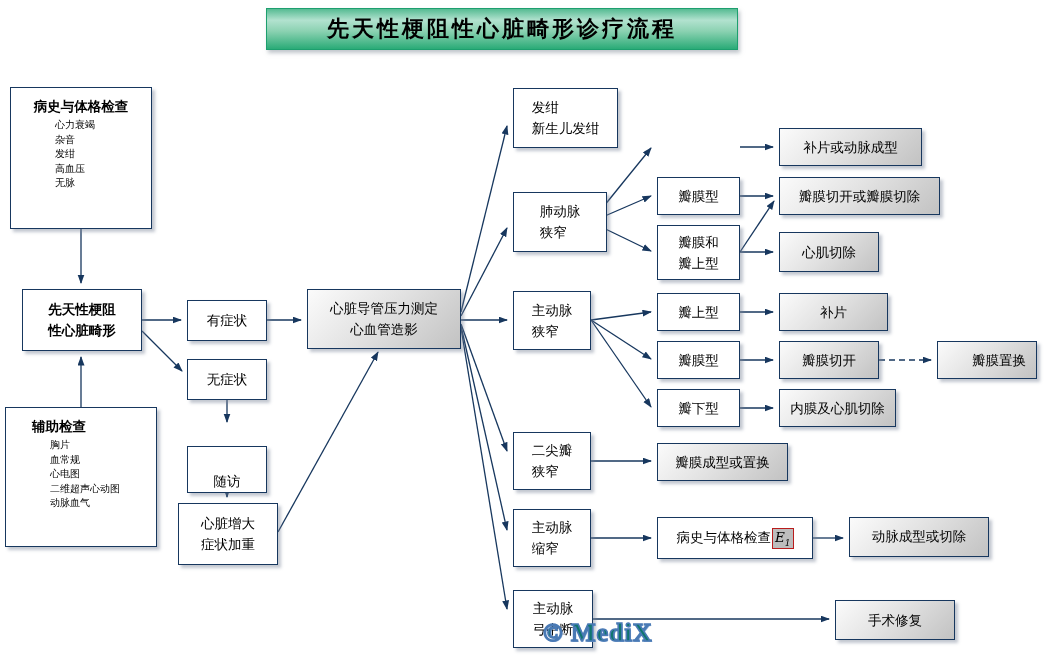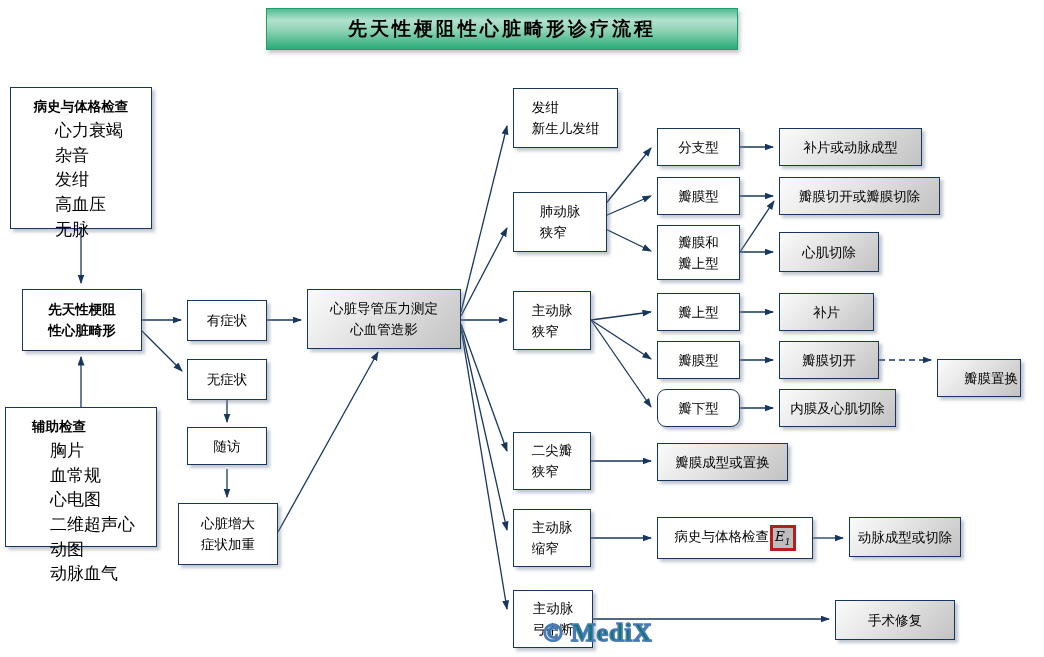--- a/index.html
+++ b/index.html
@@ -3,32 +3,32 @@
 <meta charset="utf-8">
 <style>
   html,body{margin:0;padding:0;background:#ffffff;}
   #stage{position:relative;width:1044px;height:657px;overflow:hidden;
          font-family:"DejaVu Sans","Liberation Sans",sans-serif;background:#ffffff;}
   #connectors{position:absolute;left:0;top:0;z-index:1;}
   .titlebar{position:absolute;left:266px;top:8px;width:470px;height:40px;z-index:2;
     display:flex;align-items:center;justify-content:center;
     background:linear-gradient(180deg,#56bb93 0%,#b2e2cf 28%,#8cd2b2 55%,#2aab77 100%);
     border:1px solid #1d9f6e;box-shadow:2px 3px 4px rgba(140,150,160,.55);}
-  .titlebar .t{font-size:19px;font-weight:bold;color:#000;letter-spacing:3px;}
+  .titlebar .t{font-size:22px;font-weight:bold;color:#000;letter-spacing:3px;}
   .node{position:absolute;z-index:2;border:1.4px solid #17375E;background:#fff;
     display:flex;align-items:center;justify-content:center;
     box-shadow:3px 3px 3px rgba(120,130,150,.45);box-sizing:border-box;}
   .node .lbl{font-size:13.5px;color:#000;text-align:center;white-space:pre-line;line-height:1.55;}
   .node .lbl.left{text-align:left;}
   .node.gray{background:linear-gradient(135deg,#fbfbfb 0%,#e3e3e3 45%,#c2c2c2 100%);}
   .node.bold .lbl{font-weight:bold;}
   .listbox{display:block;padding:10px 6px 6px 6px;}
   .list-title{font-weight:bold;font-size:13.5px;text-align:center;margin-bottom:2px;}
-  .list-item{font-size:17px;padding-left:38px;line-height:1.45;}
-  .formula{display:inline-block;background:#bdbdbd;border:3px solid #b91c1c;
+  .list-item{font-size:10px;padding-left:38px;line-height:1.45;}
+  .formula{display:inline-block;background:#bdbdbd;border:1px solid #b91c1c;
     font-family:"DejaVu Serif","Liberation Serif",serif;font-style:italic;
     padding:0 2px;margin-left:1px;line-height:1.2;}
   .formula sub{font-size:9px;}
   .watermark{position:absolute;left:543px;top:618px;z-index:3;
     font-size:26px;font-weight:900;letter-spacing:1px;color:#0f766e;
     -webkit-text-stroke:1.6px #4a7ab5;text-shadow:1px 1px 0 #8fb0d8;font-family:Liberation Serif, serif;}
 </style>
 </head>
 <body>
 
@@ -104,21 +104,21 @@
   </div>
 
   <div class="node" style="left:187px;top:300px;width:80px;height:41px;">
     <span class="lbl">有症状</span>
   </div>
 
   <div class="node" style="left:187px;top:359px;width:80px;height:41px;">
     <span class="lbl">无症状</span>
   </div>
 
-  <div class="node" style="left:187px;top:427px;width:80px;height:38px;">
+  <div class="node" style="left:187px;top:446px;width:80px;height:47px;align-items:flex-end;">
     <span class="lbl">随访</span>
   </div>
 
   <div class="node" style="left:178px;top:503px;width:100px;height:62px;">
     <span class="lbl">心脏增大
 症状加重</span>
   </div>
 
   <div class="node gray" style="left:307px;top:289px;width:154px;height:60px;">
     <span class="lbl">心脏导管压力测定
@@ -148,82 +148,79 @@
   <div class="node" style="left:513px;top:509px;width:78px;height:58px;">
     <span class="lbl left">主动脉
 缩窄</span>
   </div>
 
   <div class="node" style="left:513px;top:590px;width:80px;height:58px;">
     <span class="lbl left">主动脉
 弓中断</span>
   </div>
 
-  <div class="node" style="left:657px;top:128px;width:83px;height:38px;">
-    <span class="lbl">分支型</span>
-  </div>
 
   <div class="node" style="left:657px;top:177px;width:83px;height:38px;">
     <span class="lbl">瓣膜型</span>
   </div>
 
   <div class="node" style="left:657px;top:225px;width:83px;height:55px;">
     <span class="lbl left">瓣膜和
 瓣上型</span>
   </div>
 
   <div class="node" style="left:657px;top:293px;width:83px;height:38px;">
     <span class="lbl">瓣上型</span>
   </div>
 
   <div class="node" style="left:657px;top:341px;width:83px;height:38px;">
     <span class="lbl">瓣膜型</span>
   </div>
 
-  <div class="node" style="left:657px;top:389px;width:83px;height:38px;border-radius:9px;">
+  <div class="node" style="left:657px;top:389px;width:83px;height:38px;">
     <span class="lbl">瓣下型</span>
   </div>
 
   <div class="node gray" style="left:779px;top:128px;width:143px;height:38px;">
     <span class="lbl">补片或动脉成型</span>
   </div>
 
   <div class="node gray" style="left:779px;top:177px;width:161px;height:38px;">
     <span class="lbl">瓣膜切开或瓣膜切除</span>
   </div>
 
   <div class="node gray" style="left:779px;top:232px;width:100px;height:40px;">
     <span class="lbl">心肌切除</span>
   </div>
 
-  <div class="node gray" style="left:779px;top:293px;width:95px;height:38px;">
+  <div class="node gray" style="left:779px;top:293px;width:109px;height:38px;">
     <span class="lbl">补片</span>
   </div>
 
   <div class="node gray" style="left:779px;top:341px;width:100px;height:38px;">
     <span class="lbl">瓣膜切开</span>
   </div>
 
-  <div class="node gray" style="left:937px;top:359px;width:84px;height:38px;padding-left:24px;">
+  <div class="node gray" style="left:937px;top:341px;width:100px;height:38px;padding-left:24px;">
     <span class="lbl">瓣膜置换</span>
   </div>
 
   <div class="node gray" style="left:779px;top:389px;width:117px;height:38px;">
     <span class="lbl">内膜及心肌切除</span>
   </div>
 
   <div class="node gray" style="left:657px;top:443px;width:131px;height:38px;">
     <span class="lbl">瓣膜成型或置换</span>
   </div>
 
   <div class="node" style="left:657px;top:517px;width:156px;height:42px;">
     <span class="lbl"><span>病史与体格检查</span><span class="formula"><span>E</span><sub>1</sub></span></span>
   </div>
 
-  <div class="node gray" style="left:849px;top:517px;width:112px;height:40px;">
+  <div class="node gray" style="left:849px;top:517px;width:140px;height:40px;font-family:Liberation Serif, serif;">
     <span class="lbl">动脉成型或切除</span>
   </div>
 
   <div class="node gray" style="left:835px;top:600px;width:120px;height:40px;">
     <span class="lbl">手术修复</span>
   </div>
 
   <div class="watermark">© MediX</div>
 
 </div>

